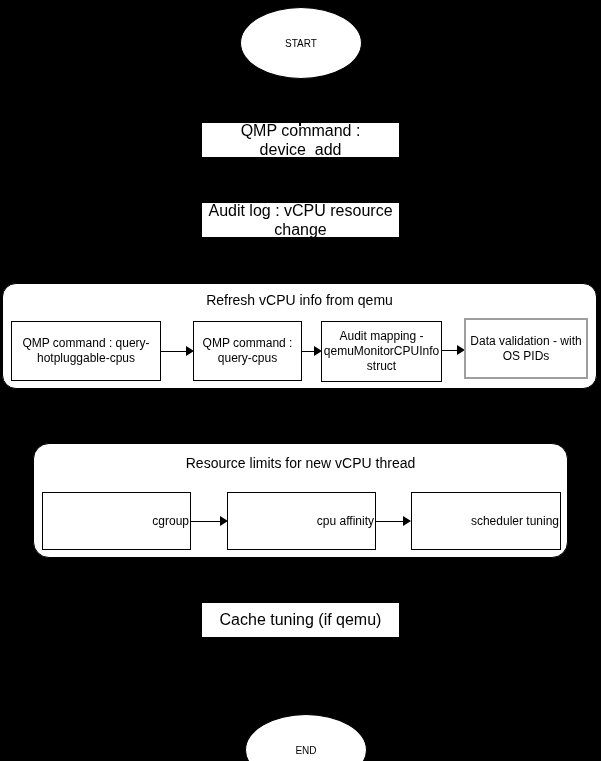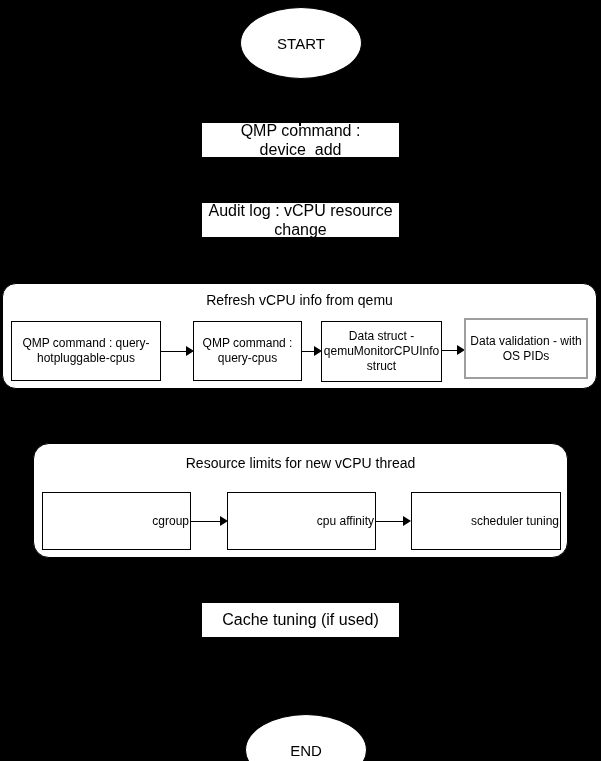--- a/index.html
+++ b/index.html
@@ -12,21 +12,21 @@
   }
   .canvas { position: absolute; inset: 0; width: 601px; height: 761px; }
 
   
   .terminal {
     position: absolute;
     background: #ffffff;
     border: 1px solid #000000;
     border-radius: 50%;
     display: flex; align-items: center; justify-content: center;
-    font-size: 15px;
+    font-size: 10px;
   }
   .terminal.start { left: 240px; top: 7px;  width: 120px; height: 70px; }
   .terminal.end   { left: 245px; top: 714px; width: 120px; height: 70px; }
 
   
   .node {
     position: absolute;
     background: #ffffff;
     border: 1px solid #000000;
     box-sizing: border-box;
@@ -136,21 +136,21 @@
       <span>QMP command : query-hotpluggable-cpus</span>
     </div>
     <div class="arrow a0"></div>
 
     <div class="step s1">
       <span>QMP command : query-cpus</span>
     </div>
     <div class="arrow a1"></div>
 
     <div class="step s2">
-      <span>Data struct - qemuMonitorCPUInfo struct</span>
+      <span>Audit mapping - qemuMonitorCPUInfo struct</span>
     </div>
     <div class="arrow a2"></div>
 
     <div class="step s3 highlight">
       <span>Data validation - with OS PIDs</span>
     </div>
   </div>
 
   <div class="group limits">
     <div class="group-title">Resource limits for new vCPU thread</div>
@@ -164,20 +164,20 @@
       <span>cpu affinity</span>
     </div>
     <div class="arrow b1"></div>
 
     <div class="step t2">
       <span>scheduler tuning</span>
     </div>
   </div>
 
   <div class="node cache">
-    <span>Cache tuning (if used)</span>
+    <span>Cache tuning (if qemu)</span>
   </div>
 
   <div class="terminal end">
     <span>END</span>
   </div>
 
 </div>
 
 </body></html>

